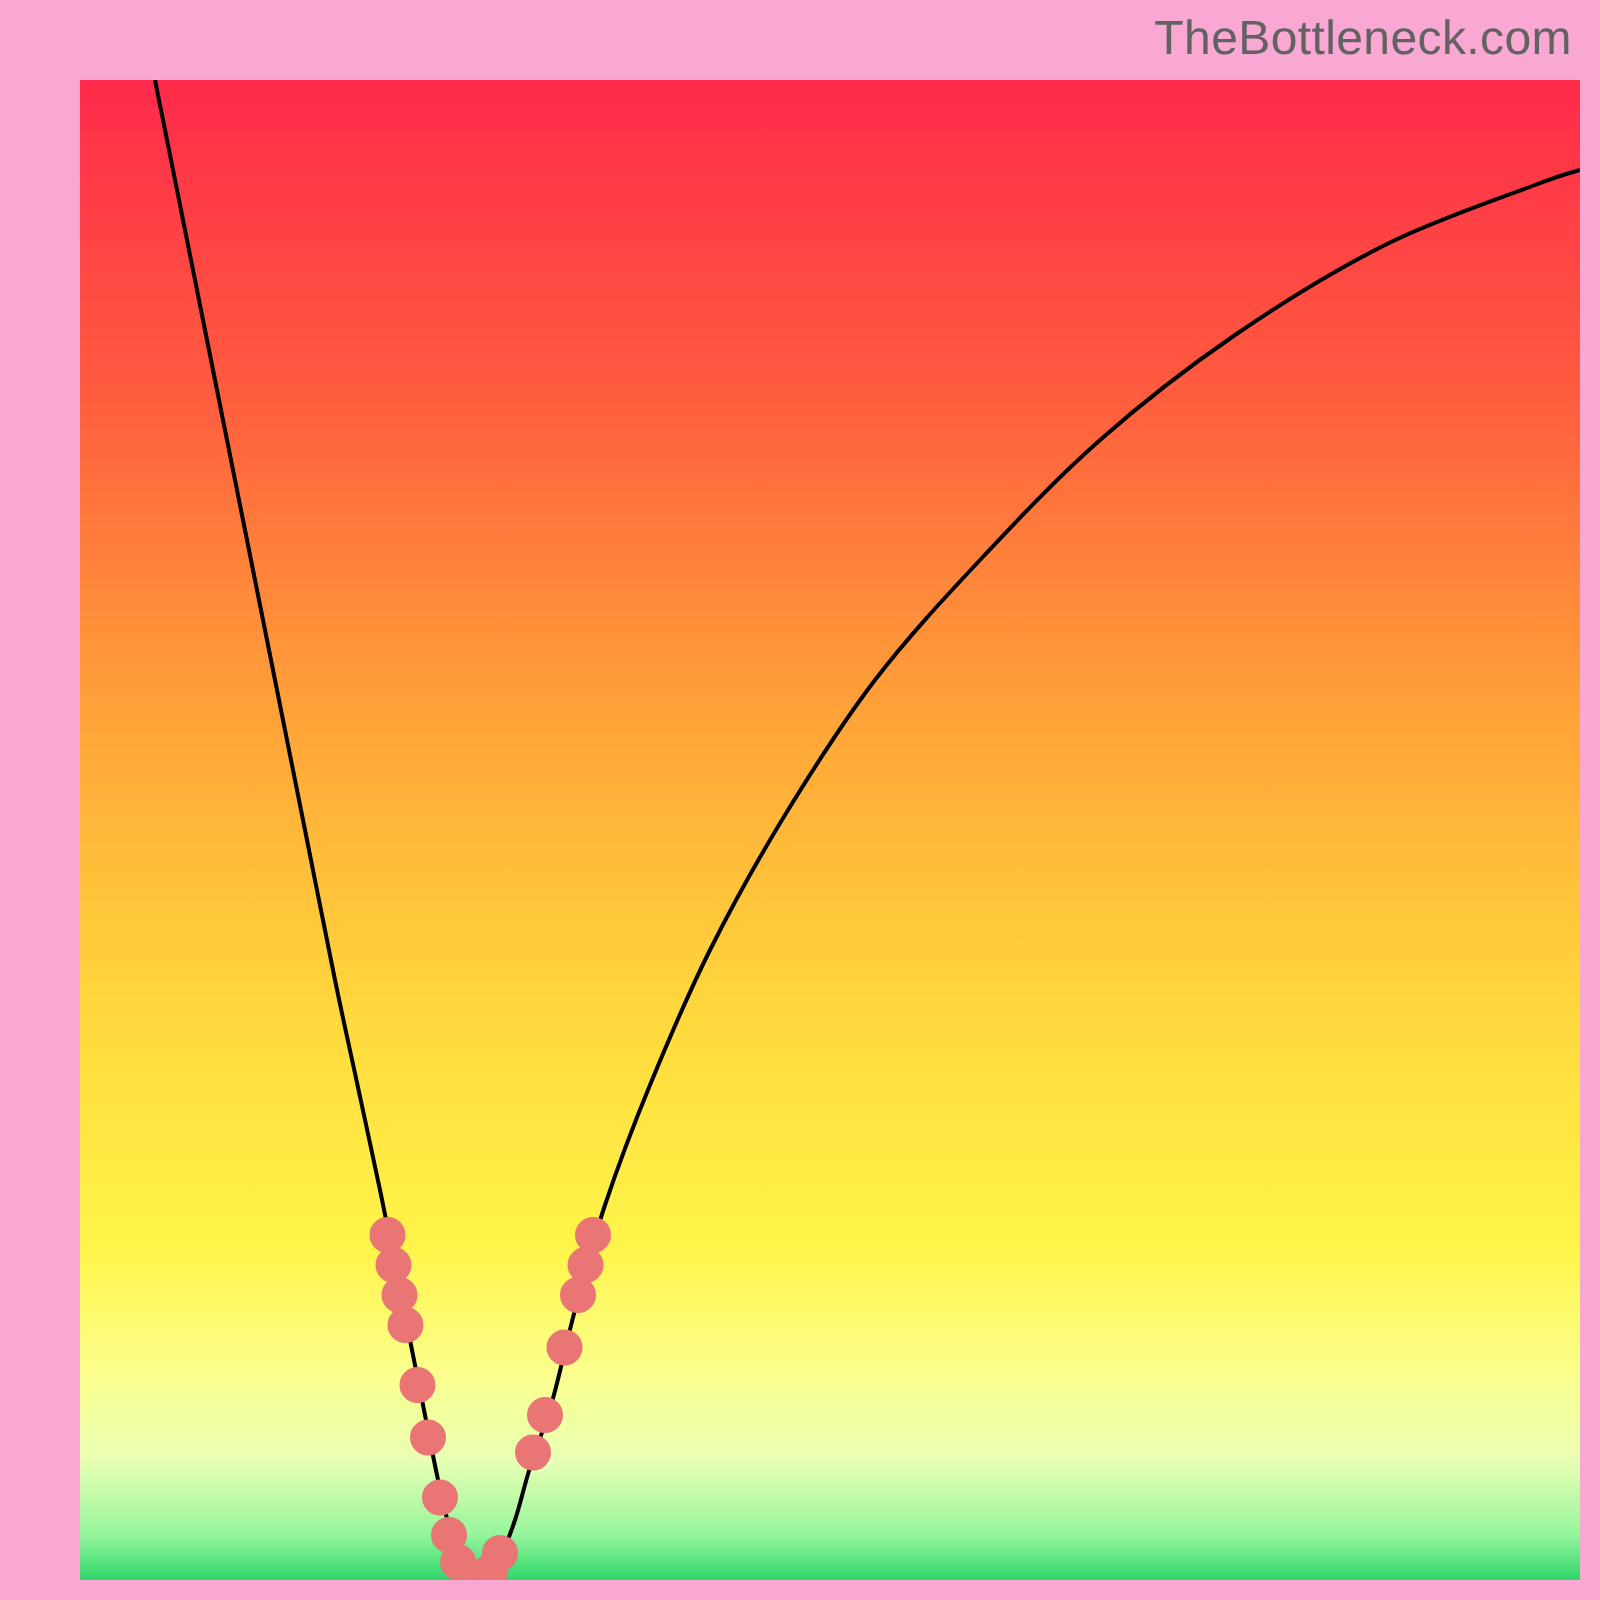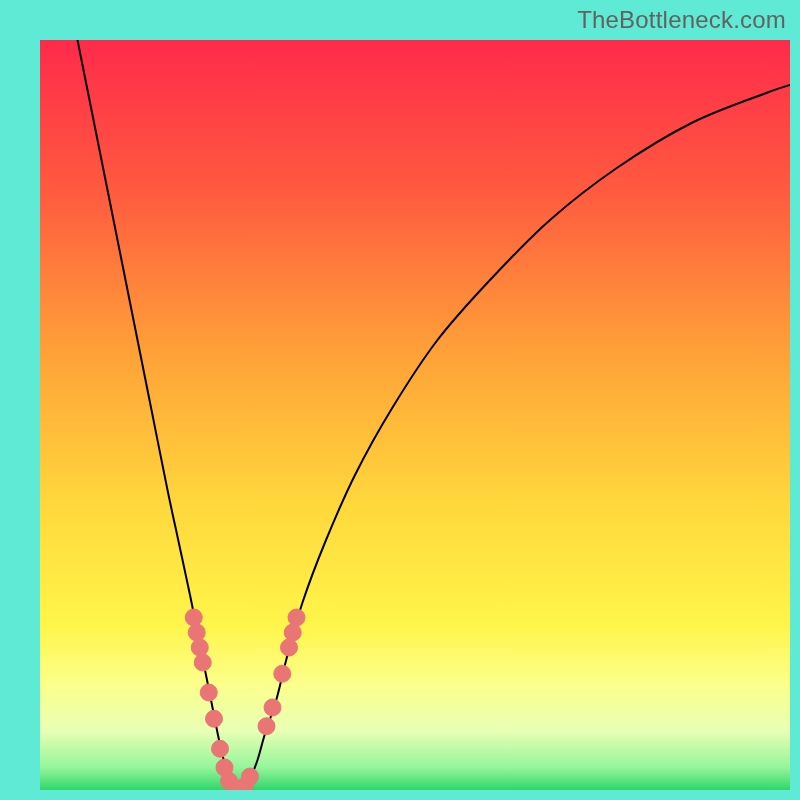--- a/index.html
+++ b/index.html
@@ -10,21 +10,21 @@
     overflow: hidden;
     background: #000;
     font-family: Arial, Helvetica, sans-serif;
   }
   .frame {
     position: absolute;
     left: 0;
     top: 0;
     width: 800px;
     height: 800px;
-    background: #5eead4;
+    background: #f9a8d4;
   }
   .plot-area {
     position: absolute;
     left: 40px;
     top: 40px;
     width: 750px;
     height: 750px;
     overflow: hidden;
   }
   .plot-area svg {

